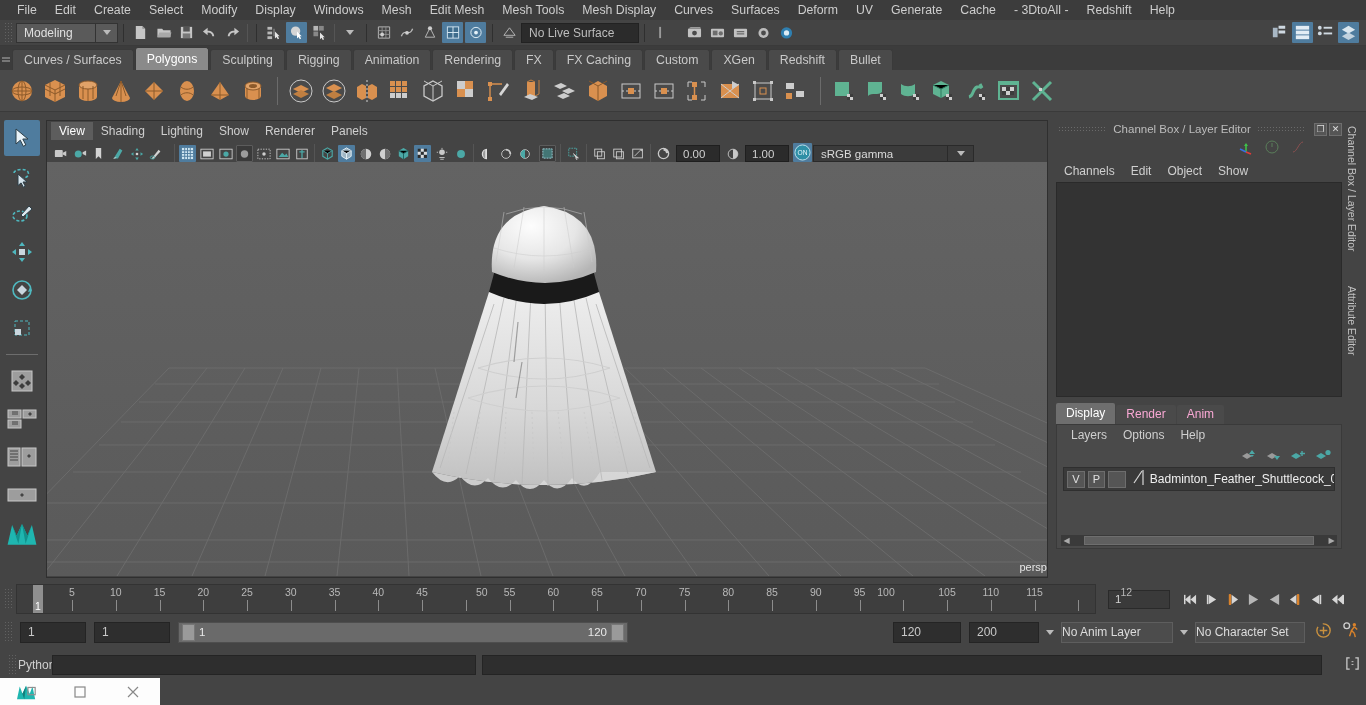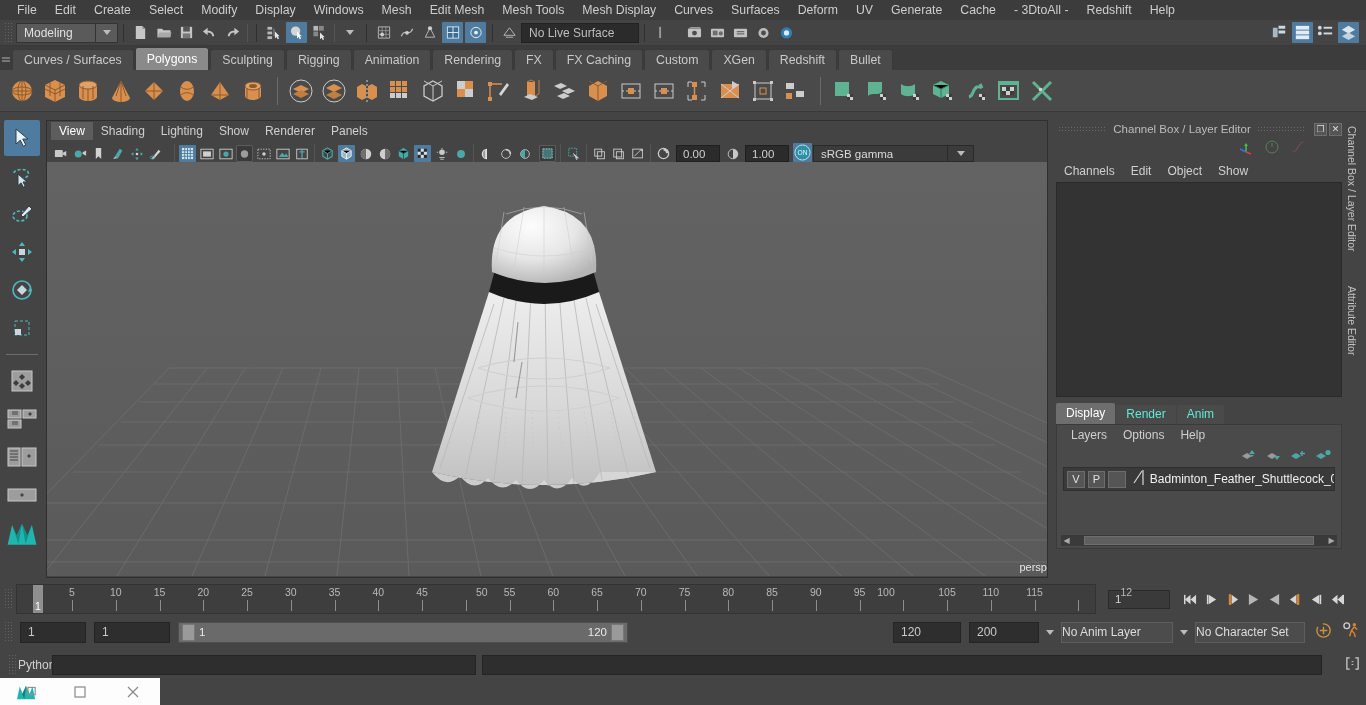--- a/index.html
+++ b/index.html
@@ -97,21 +97,21 @@
   .rp-title { height:18px; display:flex; align-items:center; font-size:11.5px; color:#bdbdbd; }
   .dotfill { flex:1; height:7px; background-image:radial-gradient(#6a6a6a 0.7px, transparent 0.8px);
      background-size:3px 3px; margin:0 6px; }
   .rp-btn { width:13px; height:13px; background:#555; border:1px solid #6e6e6e; margin-left:2px;
      display:flex; align-items:center; justify-content:center; font-size:9px; color:#ddd; }
   .rp-menus { height:22px; display:flex; align-items:center; font-size:12px; padding-left:4px; }
   .rp-menus span { padding:0 8px; color:#cfcfcf; }
   .chanbox { height:215px; background:#333333; border:1px solid #2a2a2a; margin:0 4px; }
   .layertabs { display:flex; align-items:flex-end; height:21px; margin-left:4px; margin-top:6px; }
   .ltab { font-size:12px; padding:0 10px; height:19px; line-height:19px; background:#4a4a4a;
-     color:#5eead4; margin-right:1px; border-top-left-radius:2px; border-top-right-radius:2px;}
+     color:#f9a8d4; margin-right:1px; border-top-left-radius:2px; border-top-right-radius:2px;}
   .ltab.active { background:#6e6e6e; color:#fff; height:21px; line-height:21px; }
   .layerbody { margin:0 4px; background:#4a4a4a; border:1px solid #3a3a3a; height:125px; position:relative;}
   .lmenus { height:20px; display:flex; align-items:center; font-size:12px; padding-left:6px; }
   .lmenus span { padding:0 8px; color:#cfcfcf; }
   .licons { height:22px; display:flex; align-items:center; justify-content:flex-end; padding-right:10px; gap:9px;}
   .layerlist { margin:0 6px; background:#3a3a3a; border:1px solid #2f2f2f; height:24px;
      display:flex; align-items:center; }
   .lcell { width:19px; height:17px; background:#555; border:1px solid #6d6d6d; margin-left:3px;
      display:flex; align-items:center; justify-content:center; font-size:11px; color:#e0e0e0;}
   .lname { font-size:12px; color:#f0f0f0; margin-left:5px; white-space:nowrap; overflow:hidden;}

